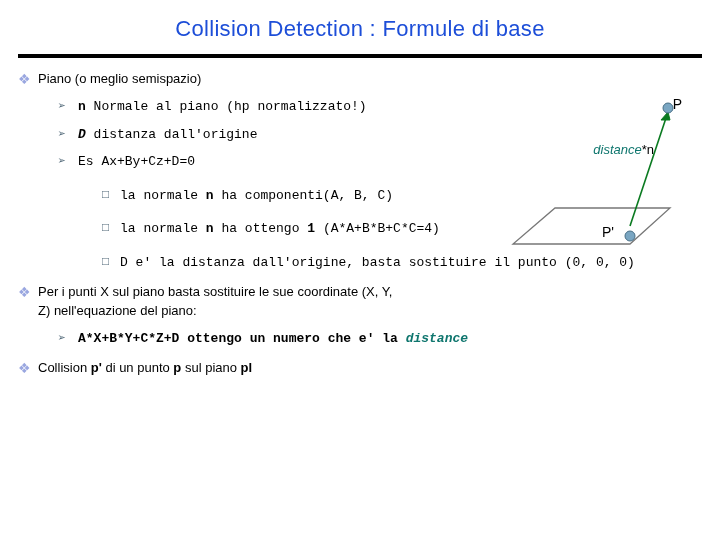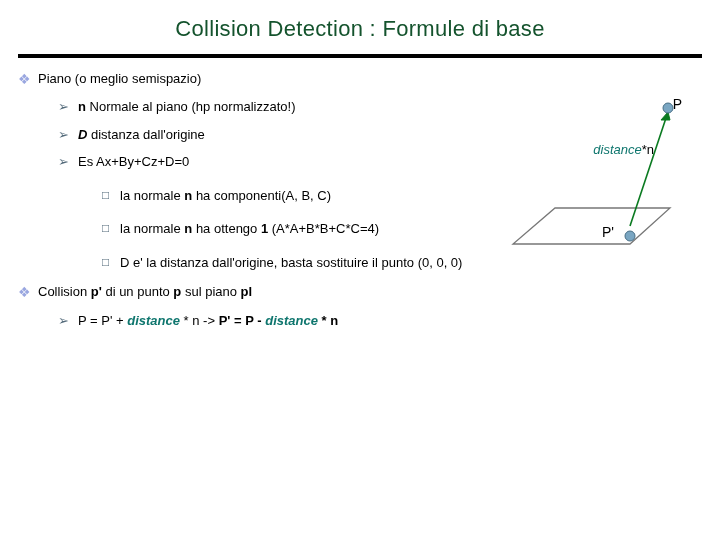--- a/index.html
+++ b/index.html
@@ -15,21 +15,21 @@
   }
   .slide {
     position: relative;
     width: 720px;
     height: 540px;
     box-sizing: border-box;
   }
   .title {
     text-align: center;
     font-size: 22px;
-    color: #14532d;
+    color: #1d4ed8;
     padding-top: 16px;
     padding-bottom: 8px;
     letter-spacing: 0.3px;
   }
   .rule {
     height: 4px;
     background: #000;
     margin: 4px 18px 10px 18px;
   }
   .content {
@@ -77,21 +77,21 @@
     line-height: 1.35;
   }
   ul.lvl3 > li::before {
     content: "\25A1"; 
     color: #536a7a;
     position: absolute;
     left: 4px;
     top: 0;
     font-size: 12px;
   }
-  .lvl2-block { margin-left: 18px; }
+  .lvl2-block { margin-left: 18px; font-family: Liberation Mono, monospace; }
   .lvl3-block { margin-left: 20px; }
   .b { font-weight: 700; }
   .i { font-style: italic; }
   .red { color: #0f766e; }
   .bi { font-weight: 700; font-style: italic; }
 
   
   .diagram {
     position: absolute;
     right: 30px;
@@ -134,25 +134,26 @@
               <li><span><span class="bi">D</span><span> distanza dall'origine</span></span></li>
               <li><span><span>Es Ax+By+Cz+D=0</span></span><div class="lvl3-block">
                   <ul class="lvl3">
                     <li><span><span>la normale </span><span class="b">n</span><span> ha componenti(A, B, C)</span></span></li>
                     <li><span><span>la normale </span><span class="b">n</span><span> ha ottengo </span><span class="b">1</span><span> (A*A+B*B+C*C=4)</span></span></li>
                     <li><span><span>D e' la distanza dall'origine, basta sostituire il punto (0, 0, 0)</span></span></li>
                   </ul>
                 </div></li>
             </ul>
           </div></li>
-        <li><span><span>Collision </span><span class="b">p'</span><span> di un punto </span><span class="b">p</span><span> sul piano </span><span class="b">pl</span></span><div class="lvl2-block">
+        <li><span style="display: inline-block; max-width: 360px;">Per i punti X sul piano basta sostituire le sue coordinate (X, Y, Z) nell'equazione del piano:</span><div class="lvl2-block">
             <ul class="lvl2">
-              <li><span><span>P = P' + </span><span class="bi red">distance</span><span> * n -&gt; </span><span class="b">P' = P - </span><span class="bi red">distance</span><span class="b"> * n</span></span></li>
+              <li><span><span class="b">A*X+B*Y+C*Z+D </span><span class="b"> ottengo un numero che e' la </span><span class="bi red">distance</span></span></li>
             </ul>
           </div></li>
+        <li><span><span>Collision </span><span class="b">p'</span><span> di un punto </span><span class="b">p</span><span> sul piano </span><span class="b">pl</span></span></li>
       </ul>
   </div>
 
   <div class="diagram">
     <svg width="180" height="180" viewBox="0 0 180 180">
 
       <polygon id="plane-poly" points="3,148 120,148 160,112 45,112" fill="none" stroke="#777777" stroke-width="1.3"></polygon>
 
       <line id="arrow-line" x1="120" y1="130" x2="158" y2="16" stroke="#0a7a20" stroke-width="1.6"></line>
       <polygon id="arrow-head" points="158,16 151,24 160,24" fill="#0a7a20" stroke="#0a7a20"></polygon>

